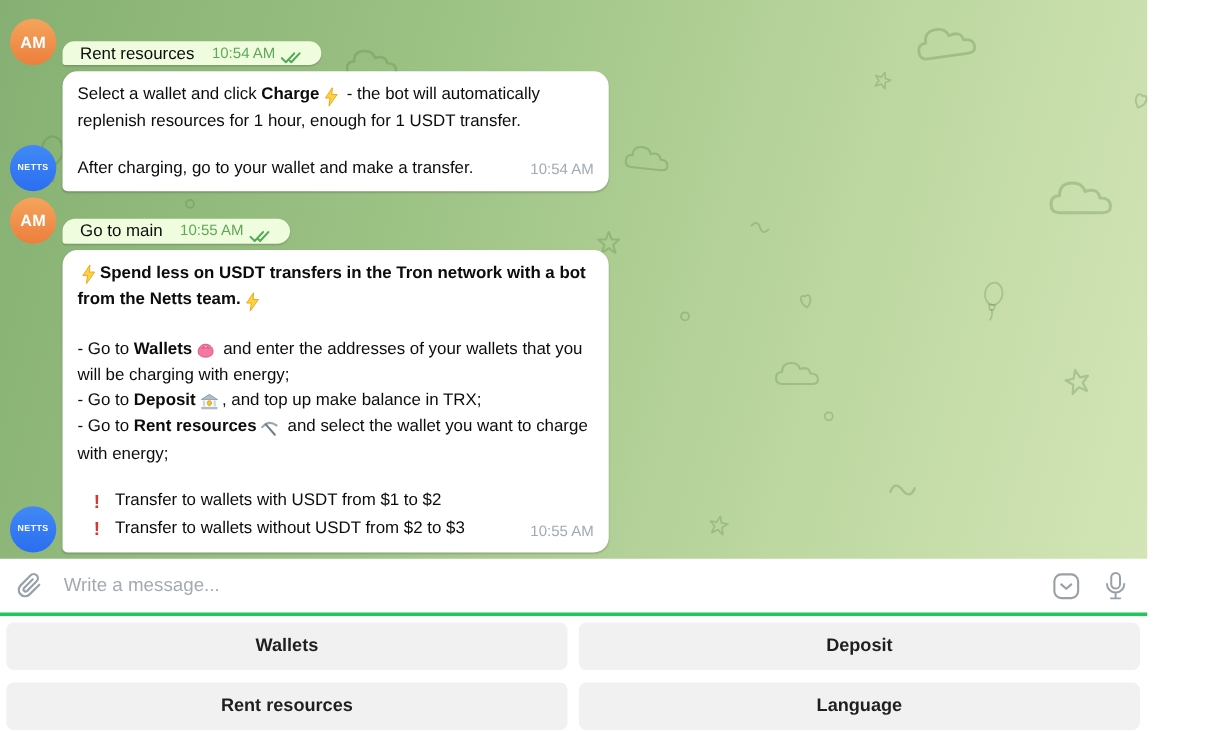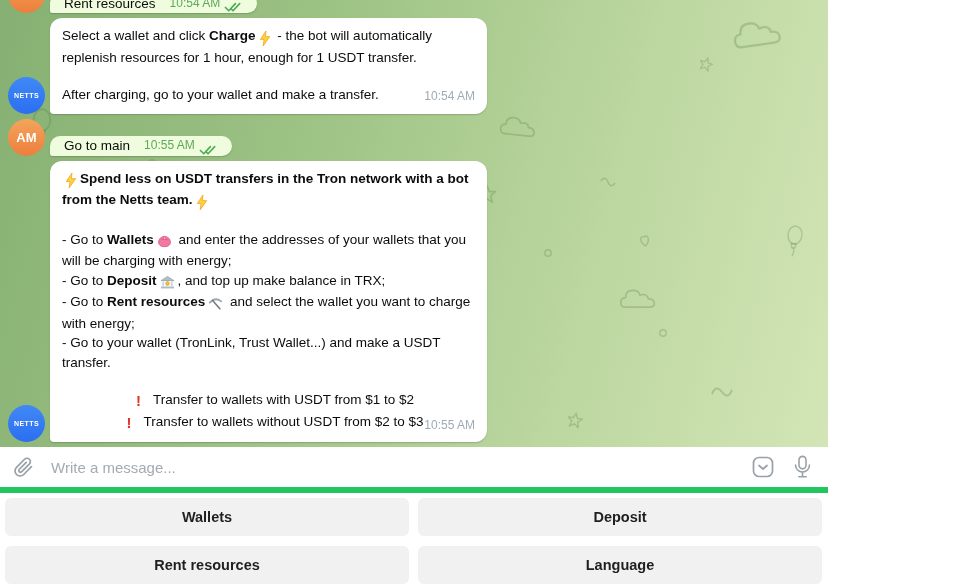--- a/index.html
+++ b/index.html
@@ -1,51 +1,51 @@
 <!DOCTYPE html>
 <html><head>
 <meta charset="utf-8">
 <style>
   * { margin:0; padding:0; box-sizing:border-box; }
   body { font-family:"Liberation Sans","DejaVu Sans",sans-serif; }
-  .app { width:828px; height:585px; position:relative; overflow:hidden; background:#fff; }
+  .app { width:918px; height:585px; position:relative; overflow:hidden; background:#fff; }
 
   
   .chat { position:relative; height:447px; overflow:hidden;
           background:linear-gradient(105deg,#86b073 0%,#9cc284 35%,#bcd7a0 70%,#d3e5b6 100%); }
   .doodles { position:absolute; inset:0; }
   .messages { position:absolute; left:0; right:0; bottom:0; padding:4px 8px 5px;
               display:flex; flex-direction:column; gap:5px; }
   .msg-row { display:flex; align-items:flex-end; gap:5px; }
   .avatar { width:37px; height:37px; border-radius:50%; flex:0 0 37px;
             display:flex; align-items:center; justify-content:center;
             color:#fff; font-weight:700; font-size:13px; letter-spacing:.2px; }
   .avatar.small { font-size:7px; letter-spacing:.4px; }
   .bubble { position:relative; box-shadow:0 1px 1.5px rgba(0,0,0,.18);
             font-size:13.5px; line-height:19.5px; color:#0c0c0c; }
   .bubble.outgoing { background:#effdde; border-radius:17px 17px 17px 4px;
                      padding:0 14px; display:flex; align-items:center; }
   .bubble.incoming { background:#ffffff; border-radius:12px 12px 12px 4px;
                      padding:8px 12px 9px; max-width:437px; }
   .line { display:block; }
   .line.gap { margin-top:18px; }
-  .line.indent { padding-left:10px;text-align:center; }
+  .line.indent { padding-left:10px; }
   .meta { display:inline-flex; align-items:flex-end; gap:4px; white-space:nowrap; }
   .meta .time { font-size:12px; }
   .meta-out { margin-left:14px; color:#5fa857; }
   .meta-in  { position:absolute; right:12px; bottom:7px; color:#9fabb5; }
   .checks svg { display:block; }
   .emoji { display:inline-block; margin:0 3px; vertical-align:-2px; }
   .emoji svg { display:inline-block; vertical-align:middle; }
   .excl { color:#df342b; font-weight:700; font-size:15px; margin-right:9px; }
   b { font-weight:700; }
 
   
   .composer { height:46px; background:#fff; display:flex; align-items:center;
-              padding:0 16px 0 12px; border-bottom:6px solid #22c55e; }
+              padding:0 16px 0 12px; border-bottom:3px solid #22c55e; }
   .icon-btn { background:none; border:none; cursor:pointer; display:flex;
               align-items:center; justify-content:center; color:#99a1a8; }
   .composer input { flex:1; border:none; outline:none; font-size:15px;
                     font-family:inherit; color:#222; margin-left:16px; background:transparent; }
   .composer input::placeholder { color:#a3abb2; }
   .right-icons { display:flex; align-items:center; gap:18px; margin-left:10px; }
 
   
   .bot-keyboard { height:92px; background:#fff; padding:5px 6px 2px 5px;
                   display:grid; grid-template-columns:1fr 1fr; gap:10px 9px; }
@@ -174,21 +174,20 @@
                   <rect x="2.4" y="5.8" width="2" height="5" fill="#cdd8de"></rect>
                   <rect x="7" y="5.8" width="2" height="5" fill="#cdd8de"></rect>
                   <rect x="11.6" y="5.8" width="2" height="5" fill="#cdd8de"></rect>
                   <rect x="1" y="11.3" width="14" height="2.1" fill="#aebdc6"></rect>
                   <circle cx="8" cy="8" r="2" fill="#f7c02e" stroke="#d89d14" stroke-width="0.6"></circle>
                 </svg></span><span>, and top up make balance in TRX;</span></div>
             <div class="line"><span>- Go to </span><b>Rent resources</b><span class="emoji"><svg width="15" height="14" viewBox="0 0 16 16">
                   <path d="M1.5 6.5 Q7.5 -0.5 14.5 5" fill="none" stroke="#9aa7b0" stroke-width="2" stroke-linecap="round"></path>
                   <line x1="4.5" y1="3.8" x2="13" y2="13.5" stroke="#6f7d86" stroke-width="1.8" stroke-linecap="round"></line>
                 </svg></span><span> and select the wallet you want to charge with energy;</span></div>
-            <div class="line"><span>- Go to your wallet (TronLink, Trust Wallet...) and make a USDT transfer.</span></div>
             <div class="line gap indent"><span class="emoji"><span class="excl">!</span></span><span>Transfer to wallets with USDT from $1 to $2</span></div>
             <div class="line indent"><span class="emoji"><span class="excl">!</span></span><span>Transfer to wallets without USDT from $2 to $3</span></div>
             <span class="meta meta-in">
               <span class="time">10:55 AM</span>
             </span>
           </div>
         </div>
       </div>
   </div>
 

